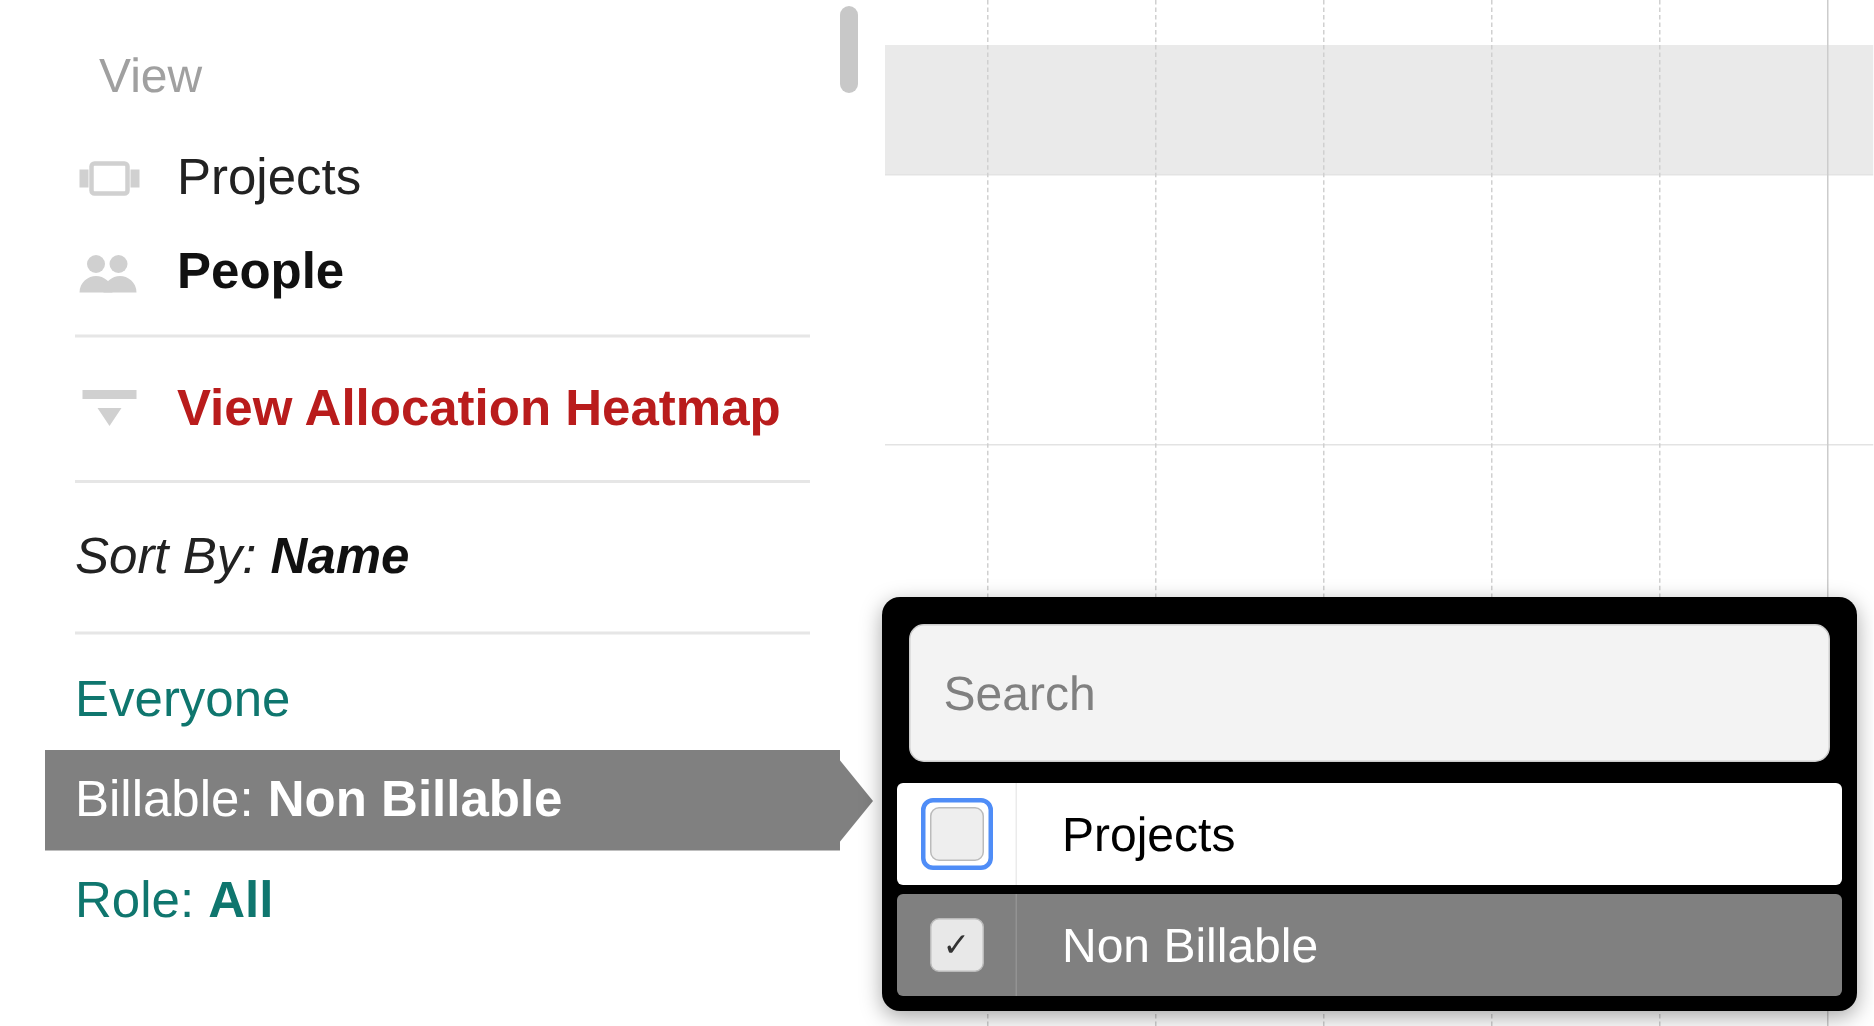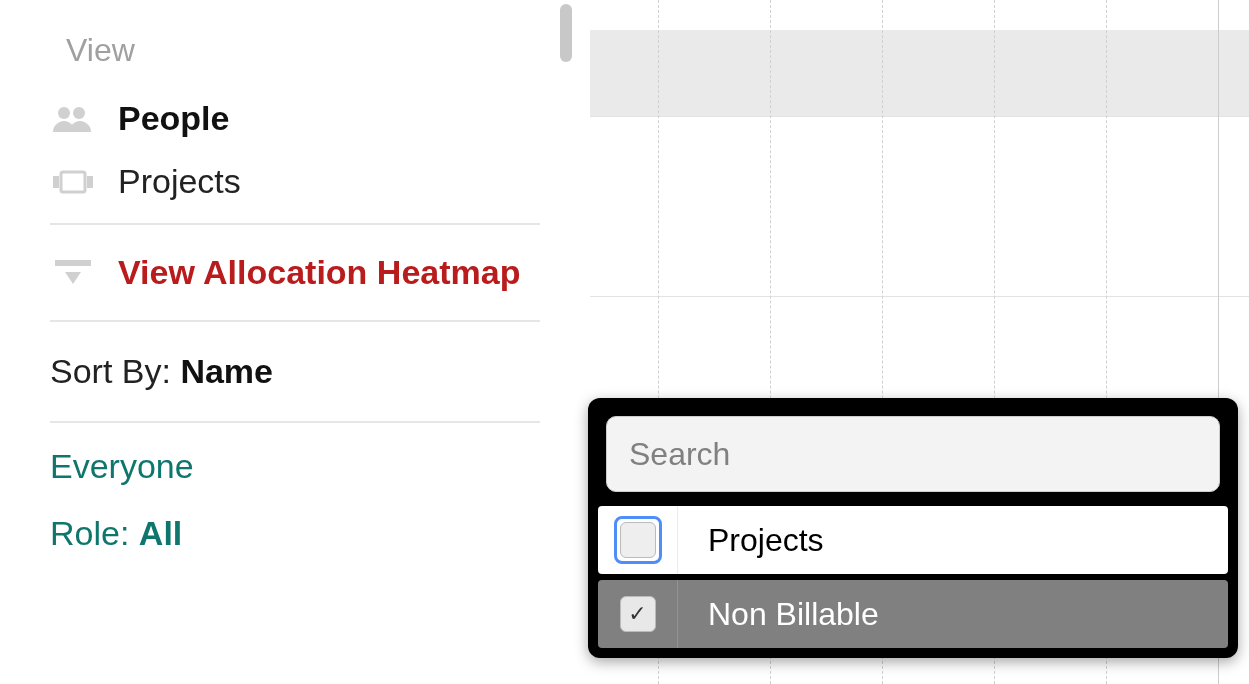--- a/index.html
+++ b/index.html
@@ -46,20 +46,21 @@
     padding: 18px 0;
     font-size: 34px;
     font-weight: 700;
     cursor: pointer;
     color: #b91c1c;
   }
 
   .sort-row {
     padding: 20px 0;
     font-size: 34px;
+    font-style: italic;
   }
   .sort-label { color: #222; font-weight: 400; }
   .sort-value { font-weight: 700; color: #111; }
 
   .filter-row {
     padding: 14px 0;
     font-size: 34px;
     cursor: pointer;
     color: #0f766e;
     border-radius: 0;
@@ -137,21 +138,21 @@
     padding: 10px;
     box-shadow: 0 4px 14px rgba(0,0,0,0.35);
   }
   .popover-search-wrap {
     background: #000;
     padding: 8px;
     border-radius: 10px;
   }
   .popover-search {
     width: 100%;
-    height: 76px;
+    height: 92px;
     font-size: 32px;
     padding: 0 22px;
     border-radius: 10px;
     border: 1px solid #ccc;
     background: #f3f3f3;
     color: #4d7c0f;
     outline: none;
   }
   .popover-search::placeholder { color: #808080; }
 
@@ -202,44 +203,44 @@
 </style>
 </head>
 <body>
 
 <div class="top-border"></div>
 <div class="mini-scroll-thumb"></div>
 
 <div class="sidebar">
   <div class="sidebar-inner">
     <div class="section-label">View</div>
+
+    <div class="nav-item">
+      <span class="nav-icon">
+        <svg class="icon" viewBox="0 0 44 30">
+            <rect x="10" y="5" width="24" height="20" rx="2" fill="none" stroke="#d0d0d0" stroke-width="3"></rect>
+            <rect x="2" y="9" width="6" height="12" fill="#d0d0d0"></rect>
+            <rect x="36" y="9" width="6" height="12" fill="#d0d0d0"></rect>
+          </svg>
+      </span>
+      <span class="nav-text">Projects</span>
+    </div>
 
     <div class="nav-item active">
       <span class="nav-icon">
         <svg class="icon" viewBox="0 0 44 30">
             <circle cx="13" cy="9" r="6"></circle>
             <circle cx="28" cy="9" r="6"></circle>
             <path d="M2 28c0-7 6-11 11-11s11 4 11 11"></path>
             <path d="M18 28c0-7 6-11 11-11s11 4 11 11"></path>
           </svg>
       </span>
       <span class="nav-text">People</span>
     </div>
 
-    <div class="nav-item">
-      <span class="nav-icon">
-        <svg class="icon" viewBox="0 0 44 30">
-            <rect x="10" y="5" width="24" height="20" rx="2" fill="none" stroke="#d0d0d0" stroke-width="3"></rect>
-            <rect x="2" y="9" width="6" height="12" fill="#d0d0d0"></rect>
-            <rect x="36" y="9" width="6" height="12" fill="#d0d0d0"></rect>
-          </svg>
-      </span>
-      <span class="nav-text">Projects</span>
-    </div>
-
     <hr class="sep">
 
     <div class="heatmap-item">
       <span class="nav-icon">
         <svg class="icon" viewBox="0 0 44 30">
             <rect x="4" y="2" width="36" height="6" fill="#d0d0d0"></rect>
             <path d="M22 26 L14 14 L30 14 Z" fill="#d0d0d0"></path>
           </svg>
       </span>
       <span>View Allocation Heatmap</span>
@@ -251,20 +252,23 @@
       <span class="sort-label">Sort By: </span><span class="sort-value">Name</span>
     </div>
 
     <hr class="sep">
 
 
     <div class="filter-row">
       <span>Everyone</span>
     </div>
 
+    <div class="filter-row selected">
+      <span>Billable: </span><span class="filter-value">Non Billable</span>
+    </div>
 
     <div class="filter-row">
       <span>Role: </span><span class="filter-value">All</span>
     </div>
   </div>
 </div>
 
 <div class="grid-area">
   <div class="grid-band"></div>
   <div class="grid-line-h" style="top:116px;"></div>

